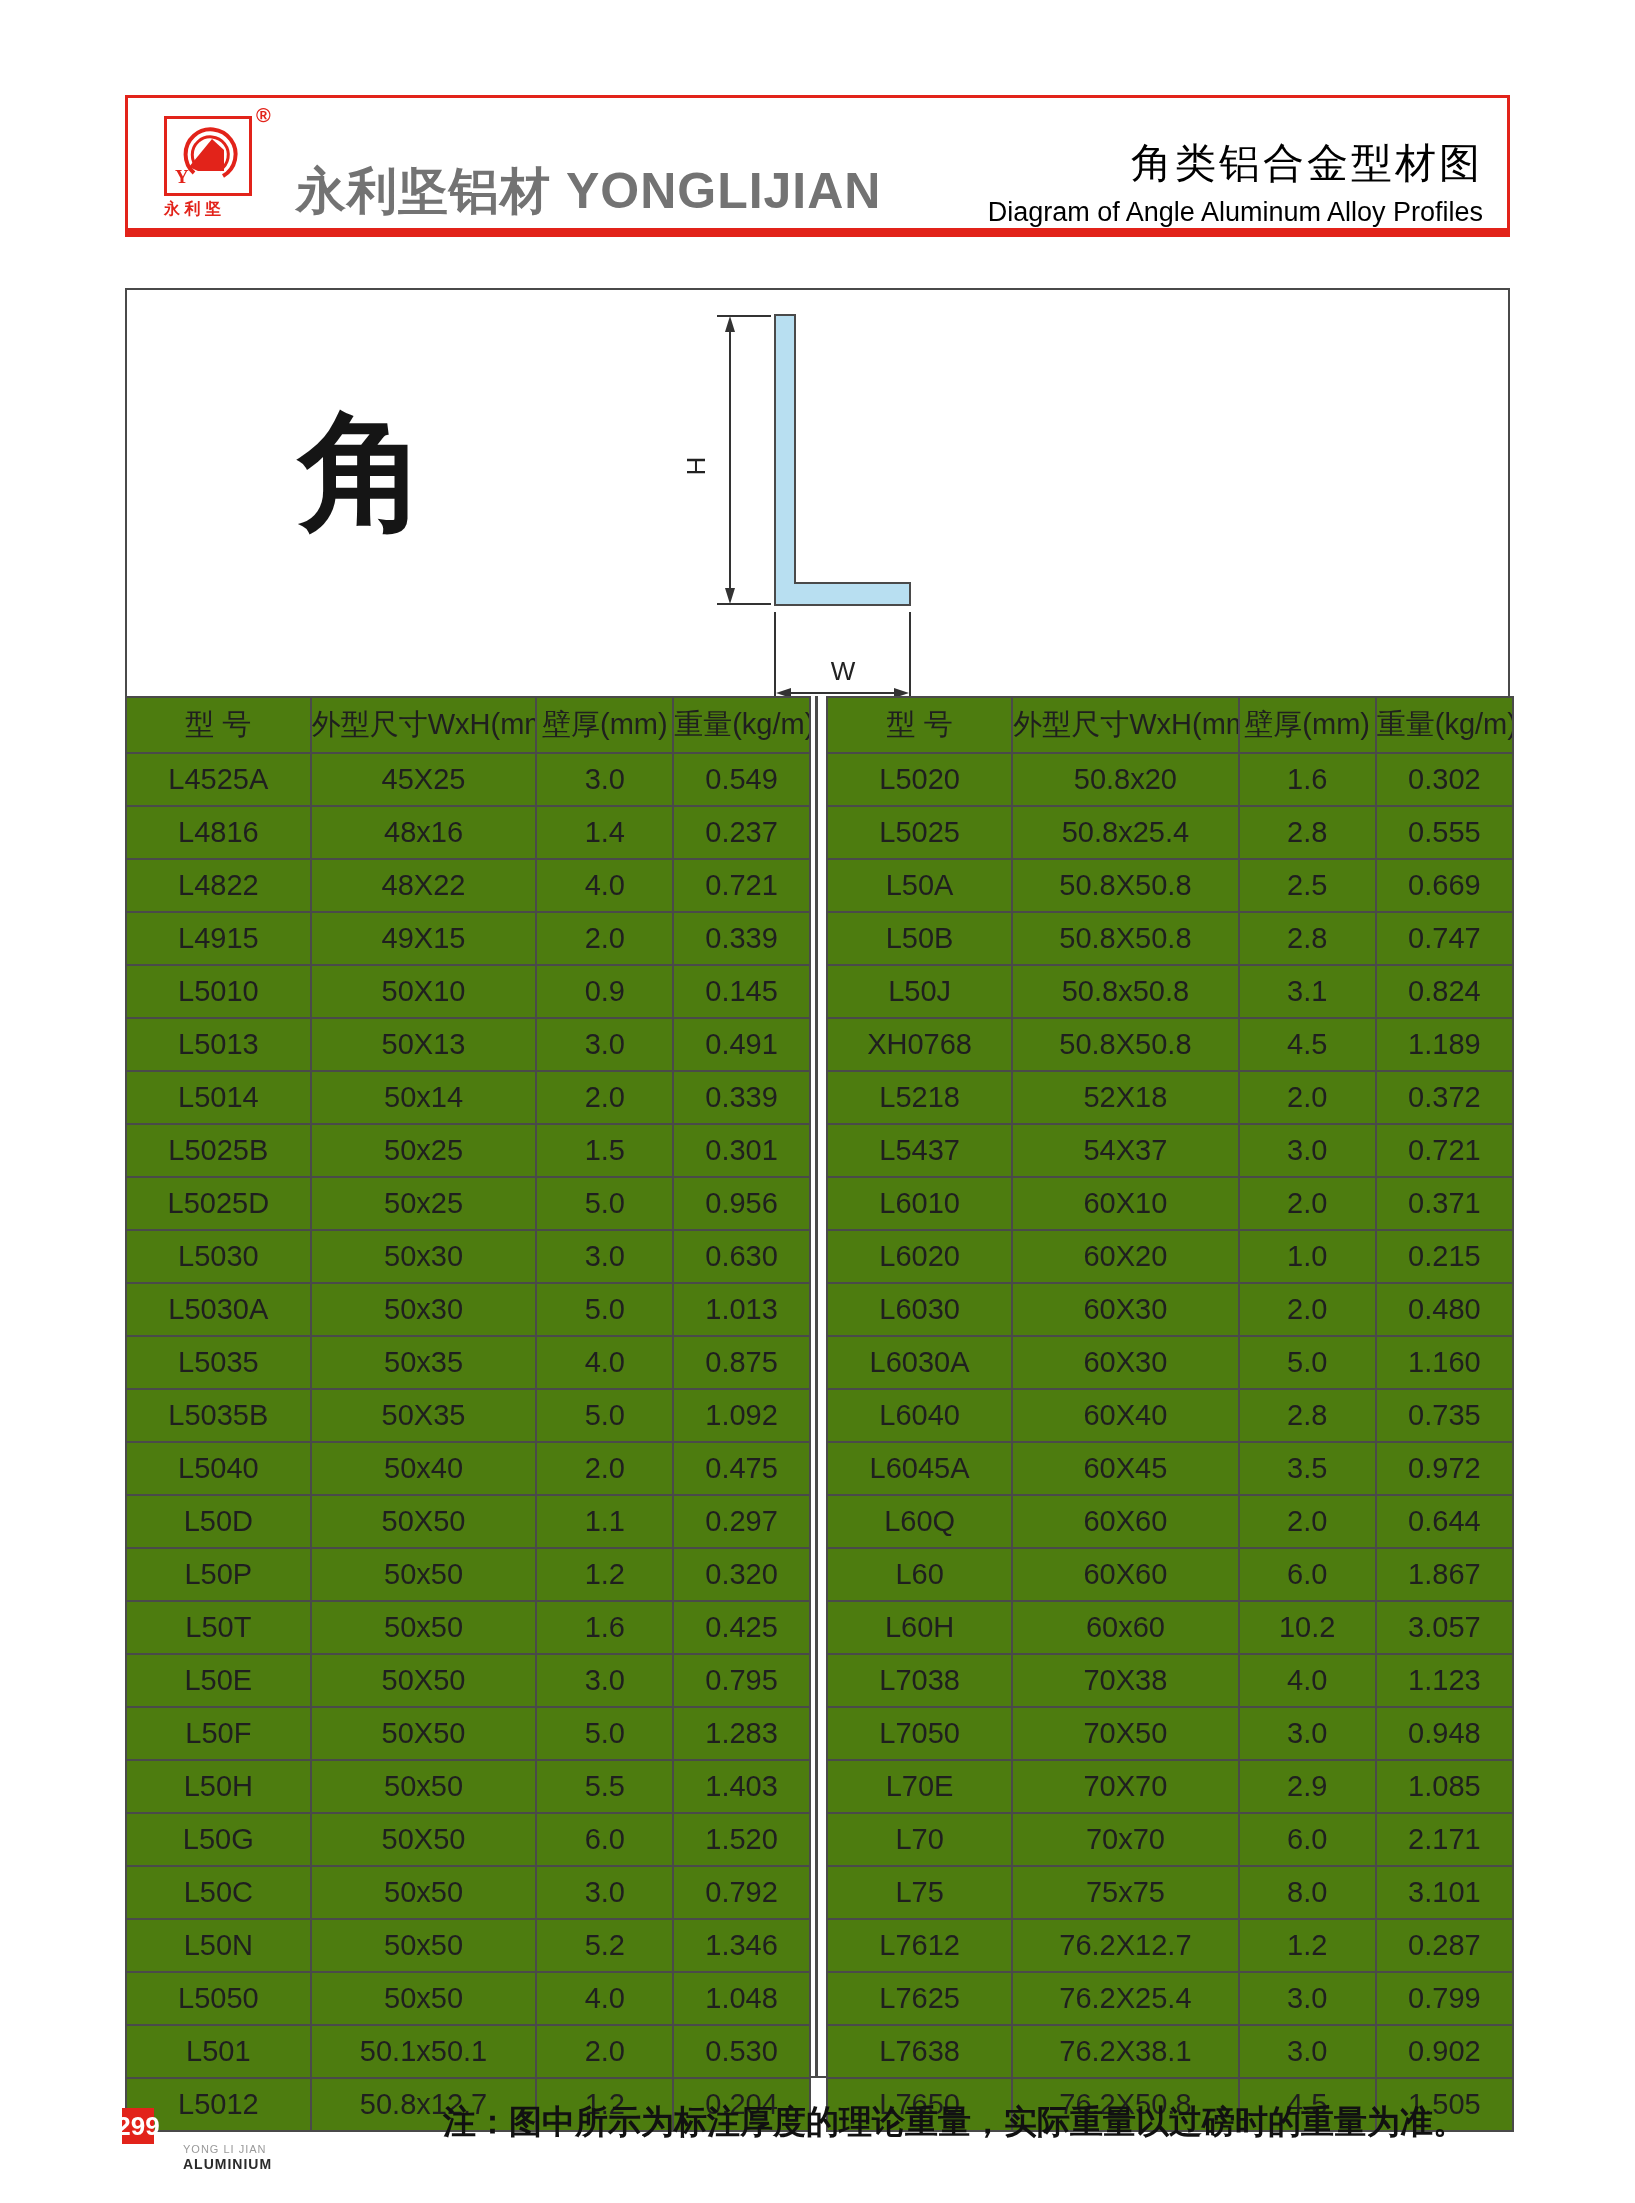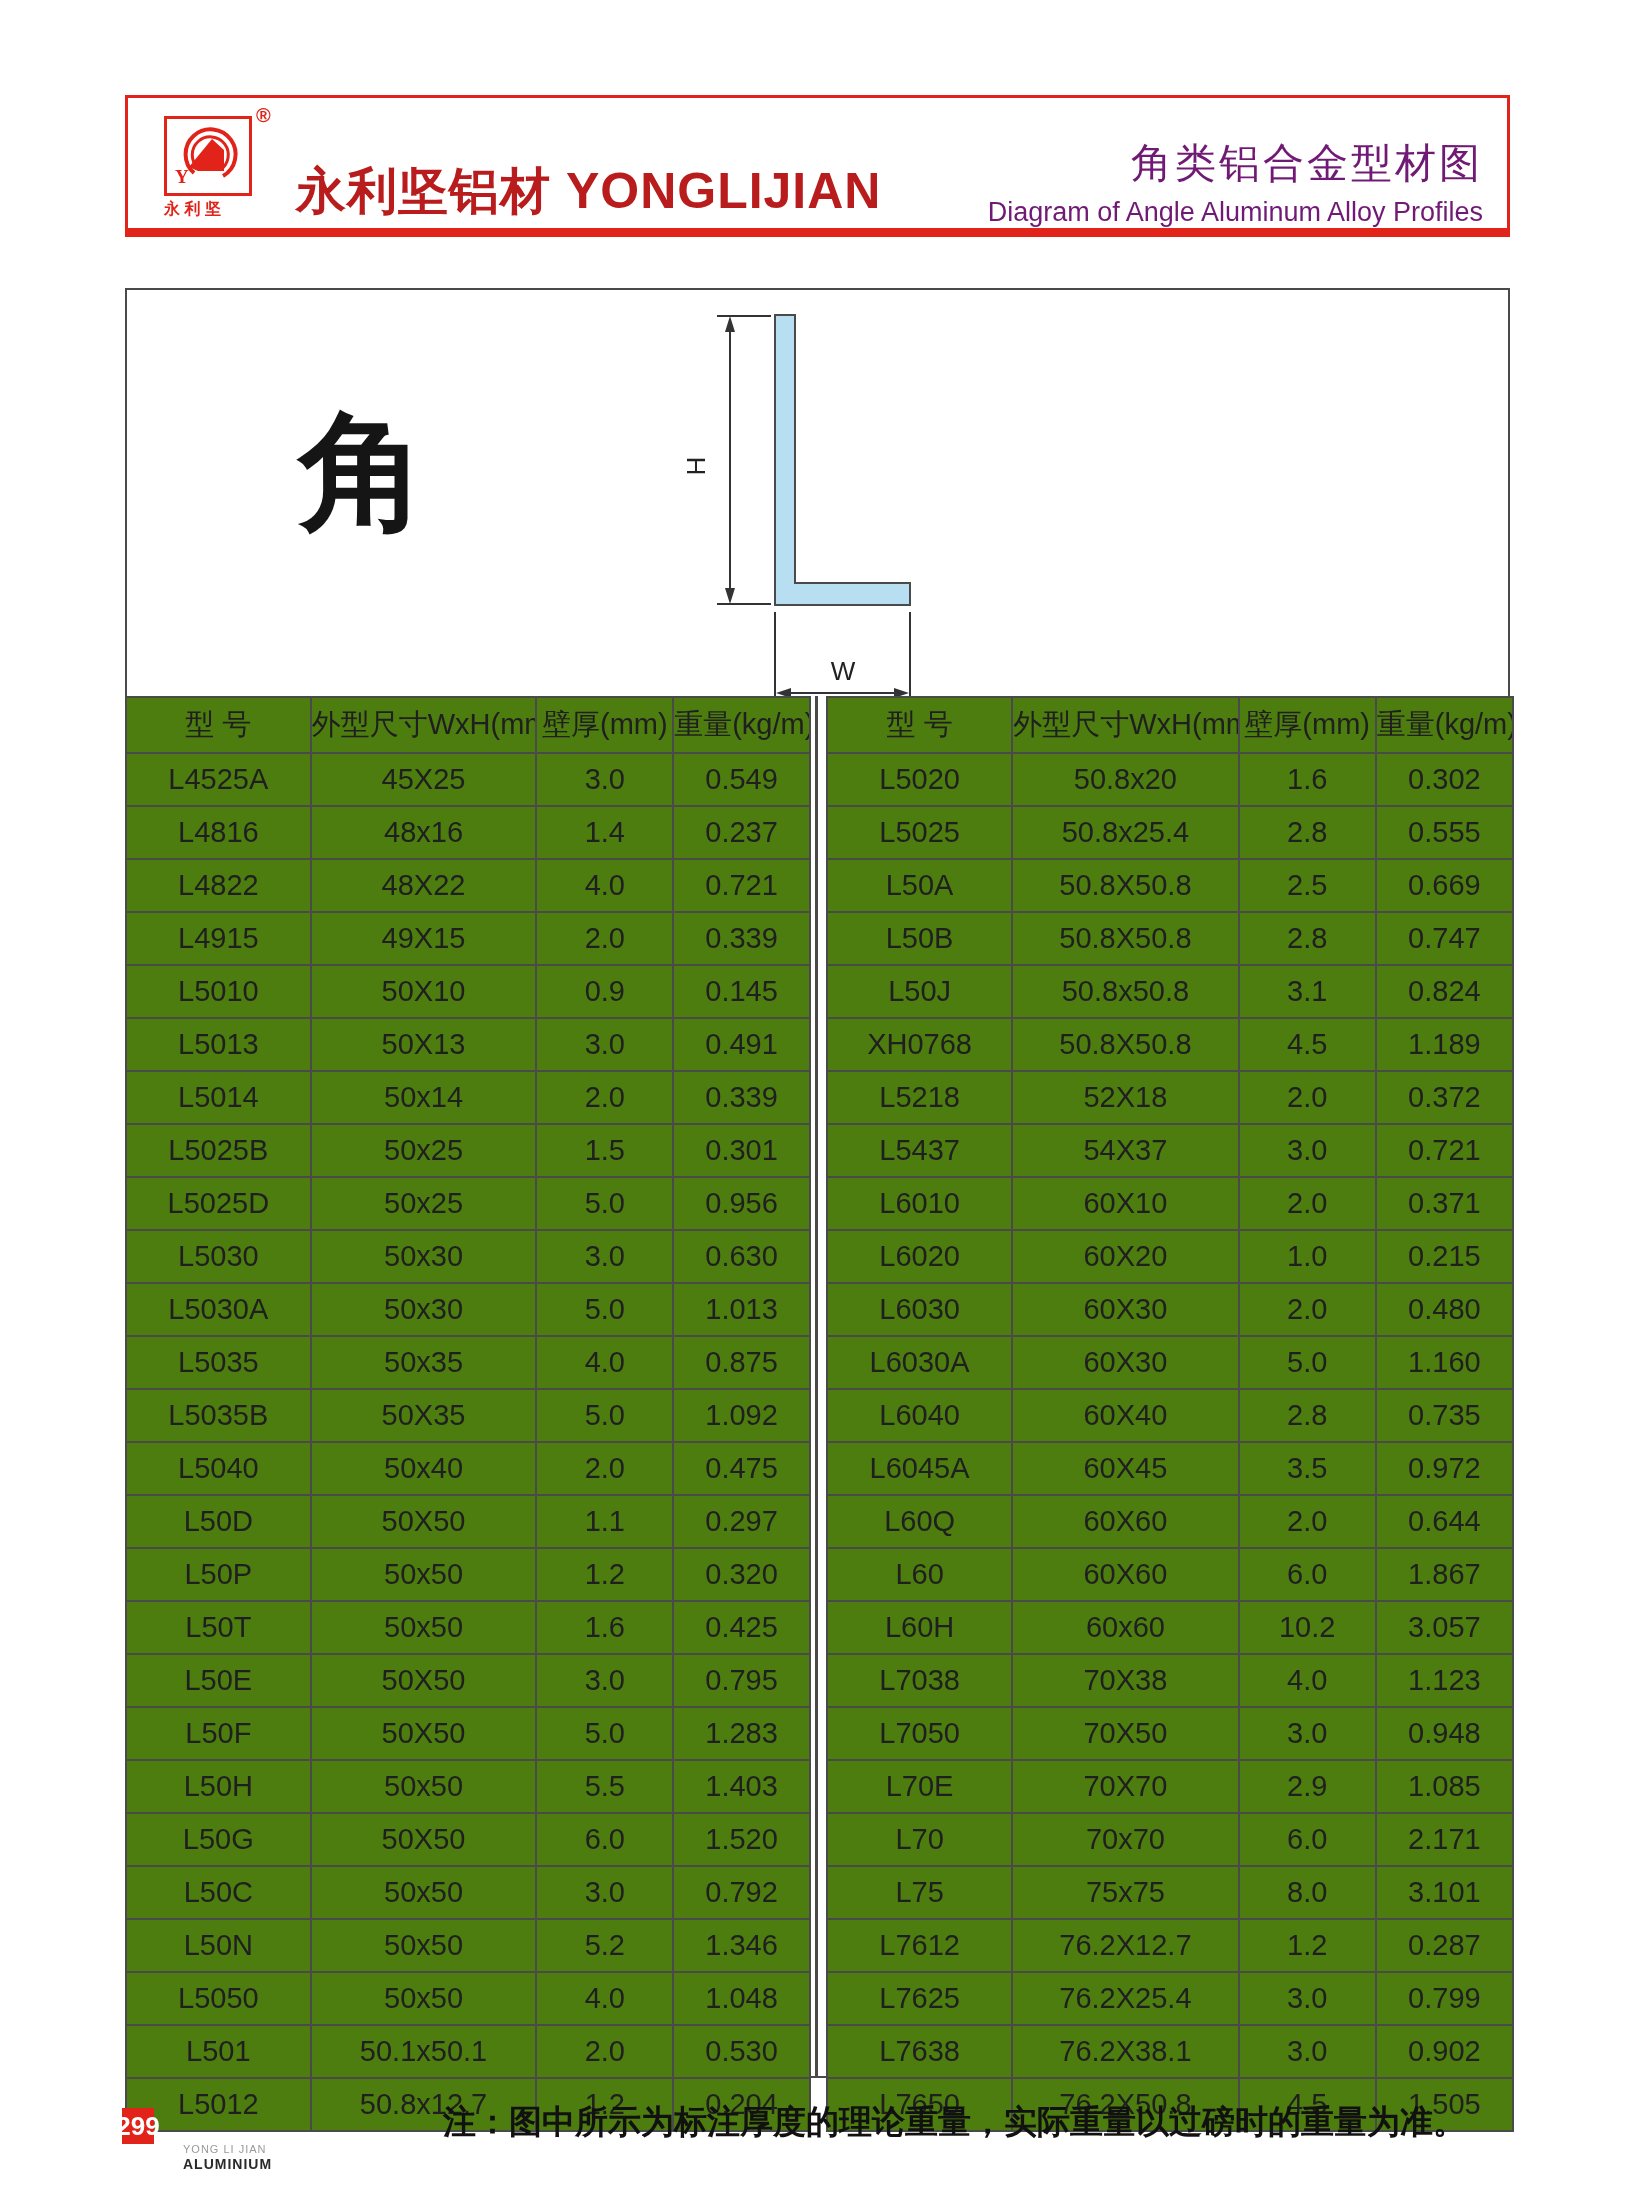--- a/index.html
+++ b/index.html
@@ -17,23 +17,23 @@
     position:absolute; left:36px; top:18px; width:88px; height:80px;
     box-sizing:border-box; border:3px solid #e2231a; background:#fff;
   }
   .logo-reg { position:absolute; left:128px; top:6px; color:#e2231a; font-size:20px; font-weight:700; }
   .logo-chars {
     position:absolute; left:36px; top:101px; width:88px; display:flex;
     justify-content:space-between; color:#e2231a; font-size:16px; font-weight:700;text-align:center;
   }
   .brand {
     position:absolute; left:168px; bottom:3px; font-size:50px; font-weight:700;
-    color:#b91c1c; letter-spacing:1px; white-space:nowrap;
-  }
-  .title-block { position:absolute; right:24px; top:38px; text-align:right; color:#701a75;margin-left:40px; }
+    color:#737373; letter-spacing:1px; white-space:nowrap;
+  }
+  .title-block { position:absolute; right:24px; top:38px; text-align:right; color:#000000;margin-left:40px; }
   .title-cn { font-size:41px; letter-spacing:3px; }
   .title-en { font-size:27px; margin-top:6px; }
 
   
   .content-box {
     position:absolute; left:125px; top:288px; width:1385px; height:1790px;
     box-sizing:border-box; border:2px solid #4a4a4a;
   }
   .kanji { position:absolute; left:172px; top:118px; font-size:128px; font-weight:700; color:#151515; line-height:1; }
   .diagram-svg { position:absolute; left:560px; top:10px; }

